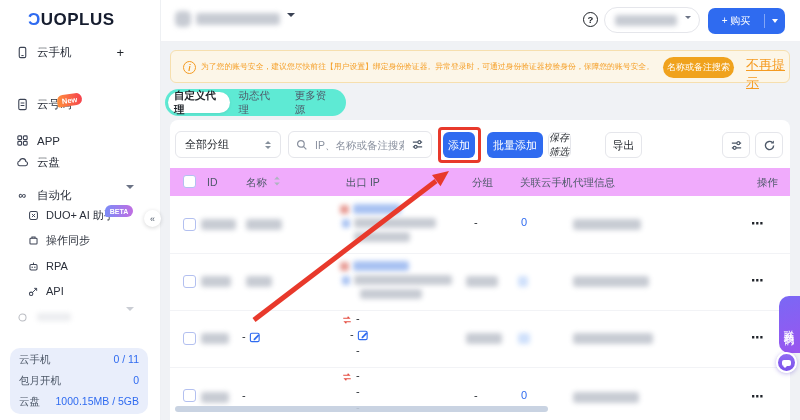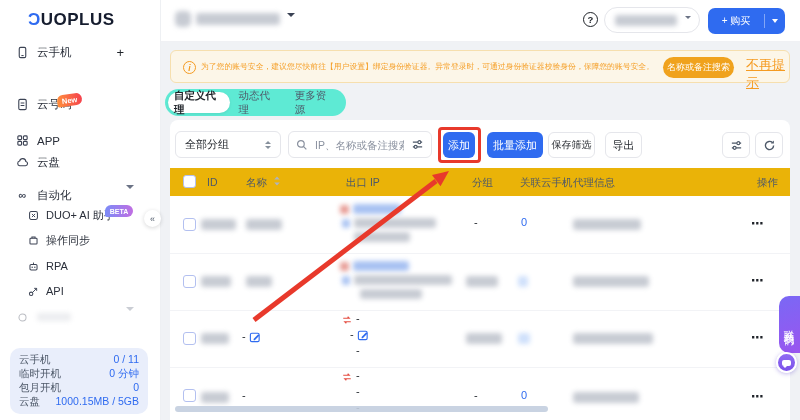--- a/index.html
+++ b/index.html
@@ -56,21 +56,21 @@
   .tbtn{position:absolute;top:12px;height:26px;border-radius:6px;box-sizing:border-box;display:flex;align-items:center;justify-content:center;font-size:11px;}
   .tbtn.blue{background:#2f6bf0;color:#fff;}
   .tbtn.white{background:#fff;border:1px solid #e5e6eb;color:#1f2329;}
   .select{position:absolute;left:5px;top:11px;width:106px;height:27px;border:1px solid #e5e6eb;border-radius:6px;box-sizing:border-box;display:flex;align-items:center;font-size:11px;color:#1f2329;padding:0 9px;justify-content:space-between;}
   .updown{display:flex;flex-direction:column;gap:2px;align-items:center;}
   .tri-u{width:0;height:0;border-left:3px solid transparent;border-right:3px solid transparent;border-bottom:3.5px solid #86909c;}
   .tri-d{width:0;height:0;border-left:3px solid transparent;border-right:3px solid transparent;border-top:3.5px solid #86909c;}
   .search{position:absolute;left:118px;top:11px;width:144px;height:27px;border:1px solid #e5e6eb;border-radius:6px;box-sizing:border-box;display:flex;align-items:center;padding:0 7px;gap:5px;}
   .search input{border:none;outline:none;flex:1;font-size:10.5px;color:#1f2329;min-width:0;font-family:inherit;background:transparent;}
   .search input::placeholder{color:#8a919f;}
-  .thead{position:absolute;left:0;top:48px;width:620px;height:28px;background:#eab308;font-size:10.5px;color:#4e5969;}
+  .thead{position:absolute;left:0;top:48px;width:620px;height:28px;background:#f0abfc;font-size:10.5px;color:#4e5969;}
   .thead span{position:absolute;top:8px;}
   .checkbox{position:absolute;width:13px;height:13px;border:1.4px solid #b3c0f0;border-radius:3px;background:#fff;box-sizing:border-box;}
   .trow{position:absolute;left:0;width:620px;height:57px;border-bottom:1px solid #f2f3f6;font-size:11px;color:#1f2329;}
   .more{position:absolute;left:581px;top:20px;font-size:13px;font-weight:700;letter-spacing:1px;color:#1f2329;}
   .linknum{color:#2f6bf0;}
   .hscroll{position:absolute;left:5px;top:286px;width:373px;height:6px;border-radius:3px;background:#c3cedf;opacity:.9;}
   
   .red-box{position:absolute;left:438px;top:127px;width:43px;height:36px;border:3px solid #e8392b;border-radius:4px;box-sizing:border-box;z-index:35;}
   .arrow-svg{position:absolute;left:0;top:0;z-index:40;pointer-events:none;}
   
@@ -193,24 +193,20 @@
       <span style="margin-left:auto;padding-right:2px;"><span class="caret-d"></span></span>
     </div>
 
 
     <div class="stats">
       <div class="stat-row">
           <span class="lbl">云手机</span>
           <span class="val">0 / 11</span>
         </div>
       <div class="stat-row">
-          <span class="lbl">临时开机</span>
-          <span class="val">0 分钟</span>
-        </div>
-      <div class="stat-row">
           <span class="lbl">包月开机</span>
           <span class="val">0</span>
         </div>
       <div class="stat-row">
           <span class="lbl">云盘</span>
           <span class="val">1000.15MB / 5GB</span>
         </div>
     </div>
   </aside>
 
@@ -275,21 +271,21 @@
           <svg class="ic-s" width="13" height="13" viewBox="0 0 14 14">
             <path d="M2 4.5h10M2 9.5h10" stroke="#4e5969" stroke-width="1.3"></path>
             <circle cx="9" cy="4.5" r="1.6" fill="#fff" stroke="#4e5969" stroke-width="1.3"></circle>
             <circle cx="5" cy="9.5" r="1.6" fill="#fff" stroke="#4e5969" stroke-width="1.3"></circle>
           </svg>
         </span>
     </div>
 
     <div class="tbtn blue" style="left:273px;width:32px;">添加</div>
     <div class="tbtn blue" style="left:317px;width:56px;">批量添加</div>
-    <div class="tbtn white" style="left:378px;width:47px;font-size:10px;">保存筛选</div>
+    <div class="tbtn white" style="left:378px;width:23px;font-size:10px;font-style:italic;">保存筛选</div>
     <div class="tbtn white" style="left:435px;width:37px;">导出</div>
 
     <div class="tbtn white" style="left:552px;width:28px;">
       <span>
           <svg class="ic-s" width="13" height="13" viewBox="0 0 14 14">
             <path d="M2 4.5h10M2 9.5h10" stroke="#4e5969" stroke-width="1.3"></path>
             <circle cx="9" cy="4.5" r="1.6" fill="#fff" stroke="#4e5969" stroke-width="1.3"></circle>
             <circle cx="5" cy="9.5" r="1.6" fill="#fff" stroke="#4e5969" stroke-width="1.3"></circle>
           </svg>
         </span>

